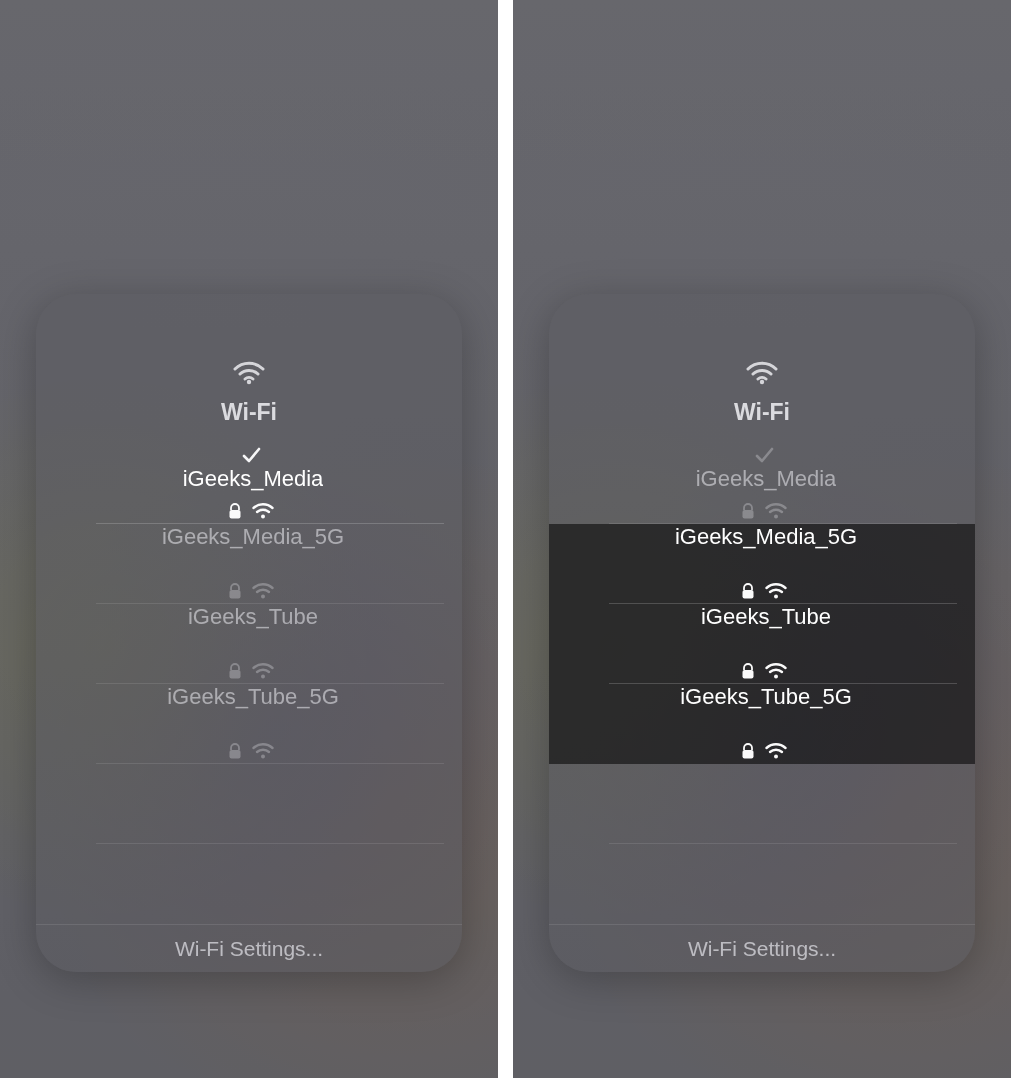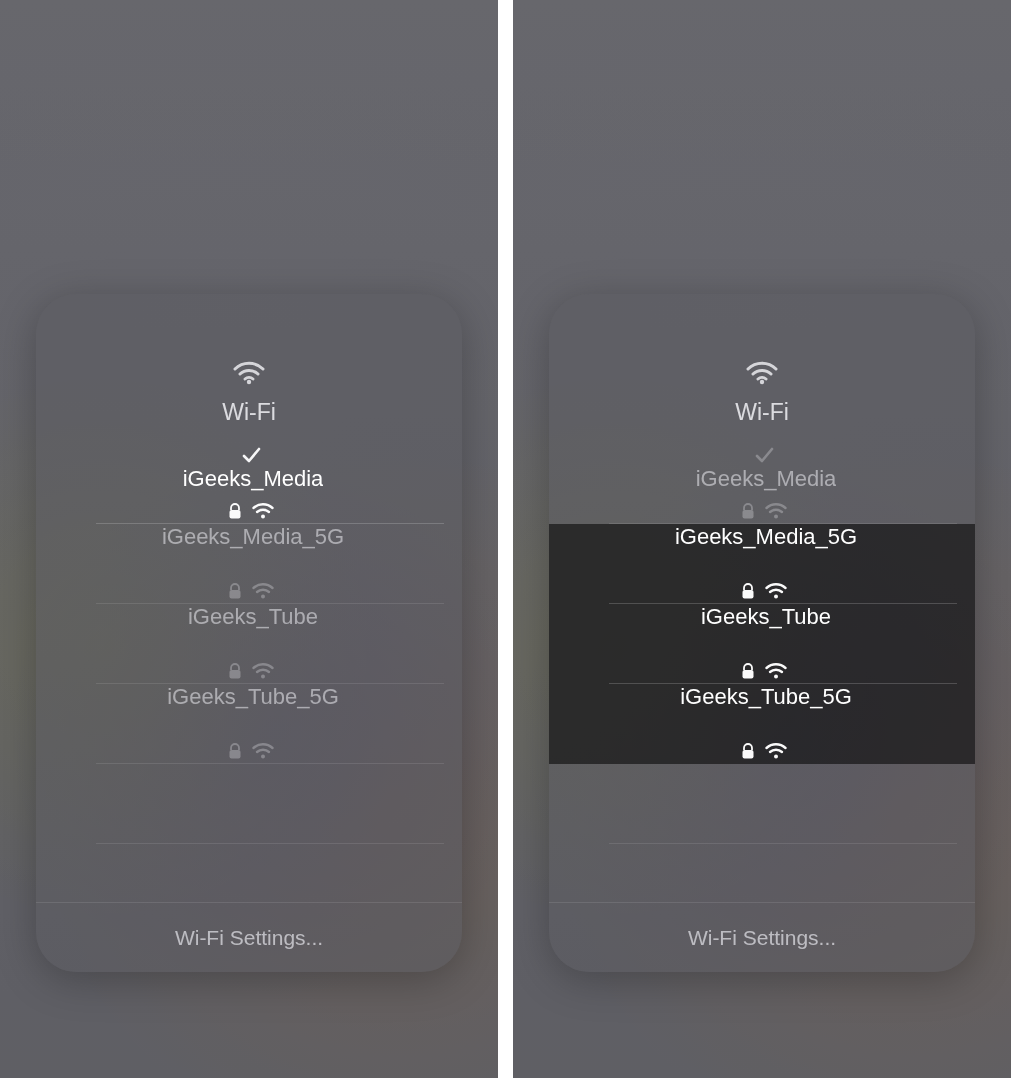--- a/index.html
+++ b/index.html
@@ -50,21 +50,21 @@
     display: flex;
     flex-direction: column;
     align-items: center;
     justify-content: flex-end;
     gap: 10px;
     padding-bottom: 18px;
   }
   .panel-header svg { opacity: 0.88; }
   .panel-title {
     font-size: 23px;
-    font-weight: 400;
+    font-weight: 700;
     color: #e2e2e6;
     opacity: 0.95;
   }
 
   .list { }
   .row {
     display: flex;
     align-items: center;
     height: 80px;
     padding: 0 18px 0 22px;
@@ -125,21 +125,21 @@
   .spacer-row .sep {
     position: absolute;
     left: 60px; right: 18px; bottom: 0;
     height: 1px;
     background: rgba(255,255,255,0.10);
   }
 
   .footer {
     position: absolute;
     left: 0; right: 0; bottom: 0;
-    height: 70px;
+    height: 48px;
     display: flex;
     align-items: center;
     justify-content: center;
     border-top: 1px solid rgba(255,255,255,0.10);
   }
   .footer-label {
     font-size: 21px;
     font-weight: 400;
     color: rgba(230,230,235,0.70);
   }

